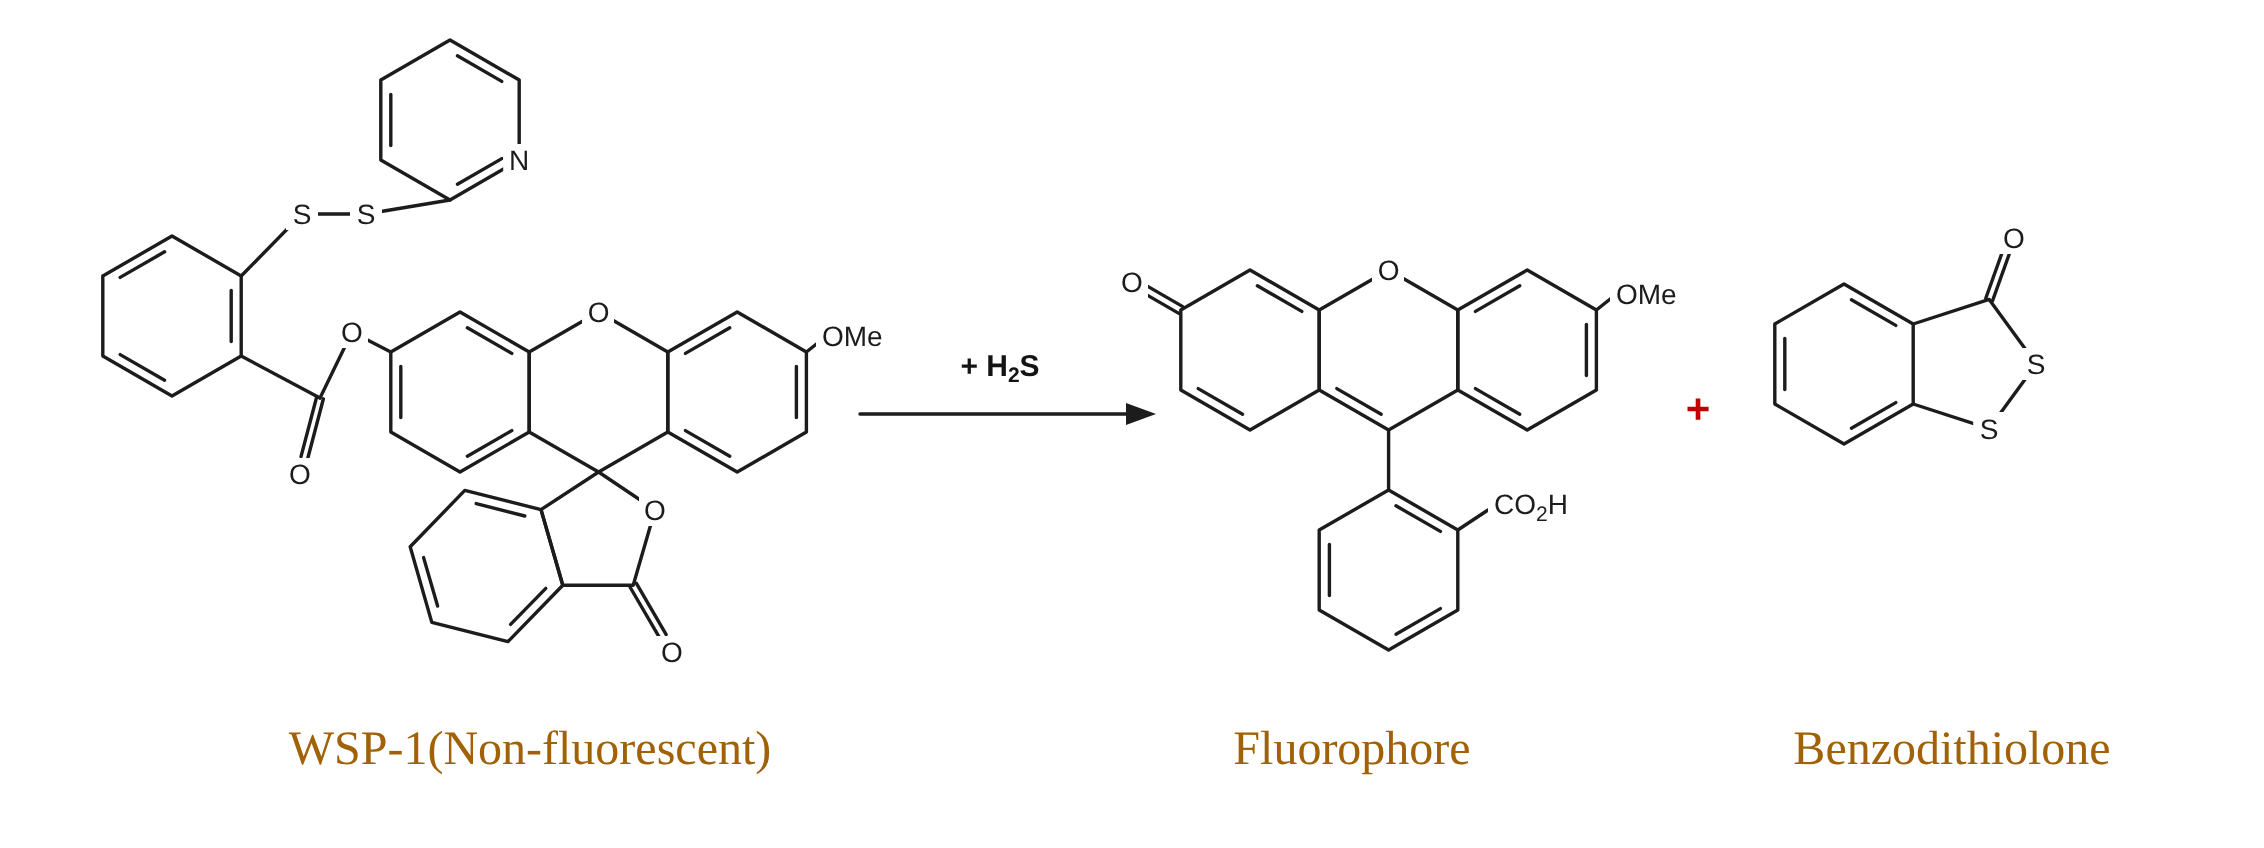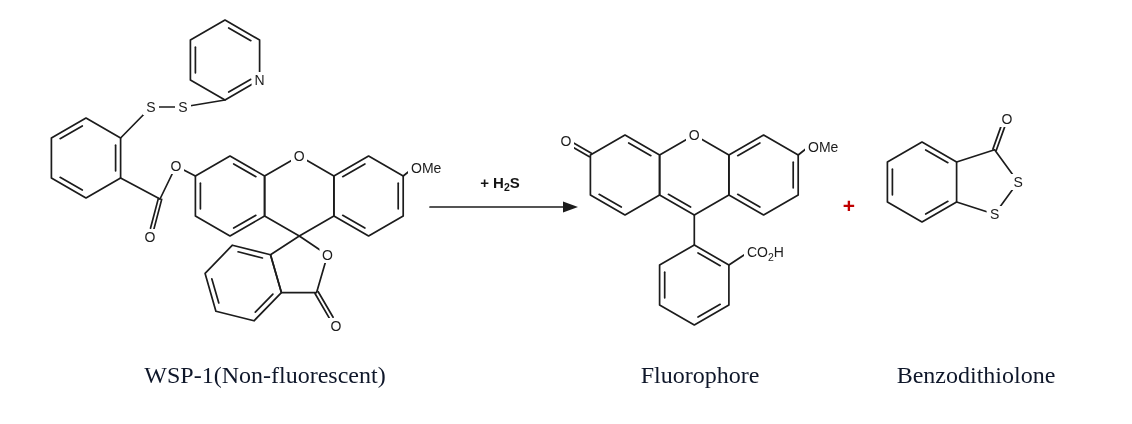--- a/index.html
+++ b/index.html
@@ -6,21 +6,21 @@
   .scene{position:relative;width:1132px;height:424px;background:#fff;overflow:hidden;}
   .scene svg{position:absolute;left:0;top:0;}
   .bond{stroke:#1c1c1c;stroke-width:1.7;fill:none;stroke-linejoin:round;stroke-linecap:round;}
   .head{fill:#1c1c1c;stroke:none;}
   .backdrop{fill:#ffffff;stroke:none;}
   .atom{font-family:"Liberation Sans",sans-serif;font-size:14px;fill:#1c1c1c;text-anchor:middle;dominant-baseline:central;}
   .atom-l{font-family:"Liberation Sans",sans-serif;font-size:14px;fill:#1c1c1c;text-anchor:start;}
   .sub{font-size:10.5px;}
   .reagent{font-family:"Liberation Sans",sans-serif;font-weight:700;font-size:15px;fill:#141414;text-anchor:middle;}
   .plus{font-family:"Liberation Sans",sans-serif;font-weight:700;font-size:21px;text-anchor:middle;dominant-baseline:central;}
-  .caption{position:absolute;transform:translateX(-50%);font-family:"Liberation Serif",serif;font-size:24px;color:#0f172a;white-space:nowrap;}
+  .caption{position:absolute;transform:translateX(-50%);font-family:"Liberation Serif",serif;font-size:24px;color:#a16207;white-space:nowrap;}
 </style>
 </head>
 <body>
 
 <div class="scene">
   <svg width="1132" height="424" viewBox="0 0 1132 424">
 
     <g>
 
       <g>
@@ -144,15 +144,15 @@
       <rect class="backdrop" x="999" y="111" width="16" height="16"></rect>
       <text class="atom" x="1007" y="119">O</text>
       <rect class="backdrop" x="1010" y="174" width="16" height="16"></rect>
       <text class="atom" x="1018.1" y="182">S</text>
       <rect class="backdrop" x="986.6" y="206" width="16" height="16"></rect>
       <text class="atom" x="994.6" y="214.3">S</text>
     </g>
   </svg>
 
   <div class="caption" style="left:265px;top:362px;">WSP-1(Non-fluorescent)</div>
-  <div class="caption" style="left:700px;top:362px;">Fluorophore</div>
+  <div class="caption" style="left:676px;top:362px;">Fluorophore</div>
   <div class="caption" style="left:976px;top:362px;text-align:right;">Benzodithiolone</div>
 </div>
 
 </body></html>

